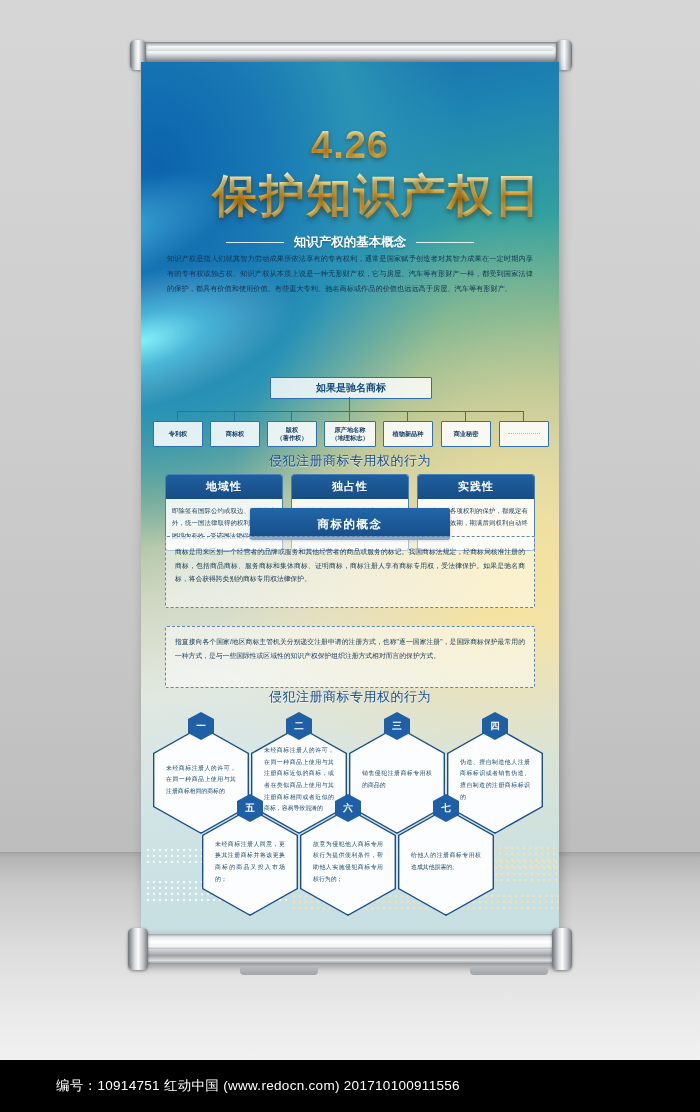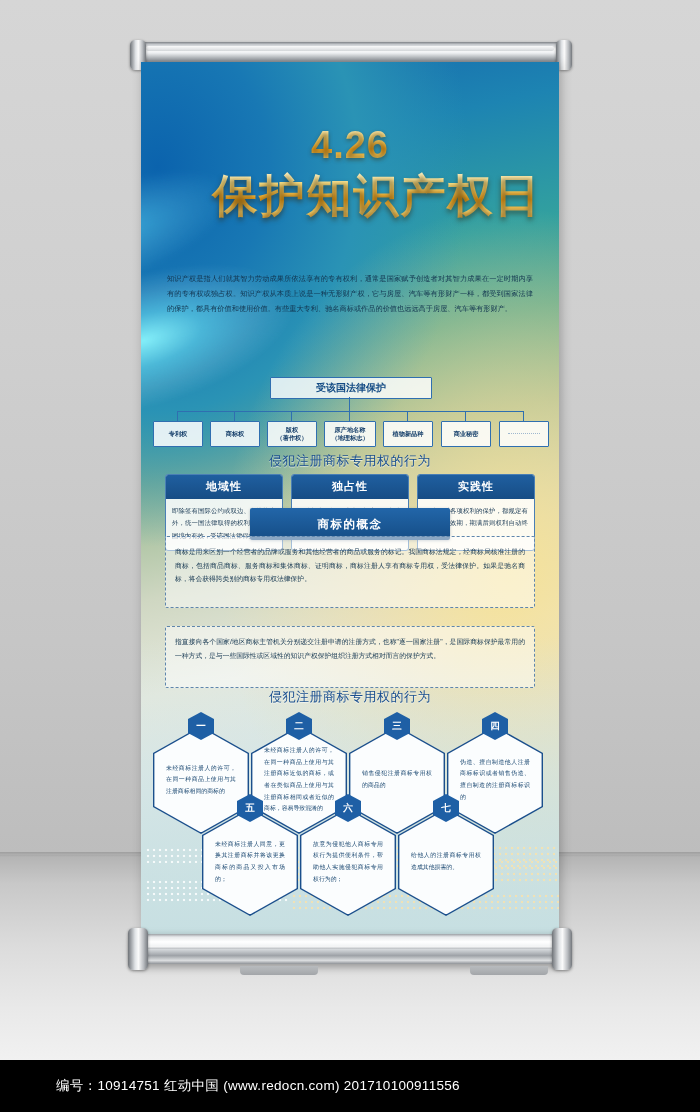--- a/index.html
+++ b/index.html
@@ -83,21 +83,21 @@
     font-family:"DejaVu Sans","Liberation Sans",sans-serif;
     background:linear-gradient(180deg,#fffbe9 0%,#ffe585 30%,#f4a71d 56%,#ffd86e 76%,#e08a10 100%);
     -webkit-background-clip:text;background-clip:text;color:transparent;
     text-shadow:0 3px 5px rgba(50,30,0,.5);}
 
   .sec-head{position:absolute;width:418px;text-align:center;display:flex;align-items:center;justify-content:center;gap:10px;}
   .sec-head .line{height:1px;width:58px;background:rgba(255,255,255,.85);}
   .sec-head .txt{font-size:12.5px;font-weight:bold;color:#ffffff;
     text-shadow:0 1px 2px rgba(0,60,90,.55);white-space:nowrap;}
 
-  .para{position:absolute;font-size:7.2px;line-height:2.05;color:#12344f;text-align:justify;margin-top:20px;}
+  .para{position:absolute;font-size:7.2px;line-height:2.05;color:#12344f;text-align:justify;}
 
   
   .tree{position:absolute;left:0;top:315px;width:418px;}
   .tree-root{position:absolute;left:129px;top:0;width:160px;height:20px;
     border:1px solid #2f6fb0;background:rgba(255,255,255,.82);
     display:flex;align-items:center;justify-content:center;
     font-size:10px;font-weight:bold;color:#134b84;border-radius:1px;}
   .tree-stem{position:absolute;left:208px;top:20px;width:1px;height:14px;background:#2f6fb0;}
   .tree-bus{position:absolute;left:36px;top:34px;width:346px;height:1px;background:#2f6fb0;}
   .tree-drop{position:absolute;top:34px;width:1px;height:10px;background:#2f6fb0;}
@@ -173,24 +173,29 @@
       <div class="dotfield cream df3"></div>
       <div class="dotfield white df4"></div>
       <div class="dotfield white df5"></div>
     </div>
 
     <div class="content">
 
       <div class="title-date">4.26</div>
       <div class="title-main">保护知识产权日</div>
 
+      <div class="sec-head" style="top:172px;">
+        <span class="line"></span>
+        <span class="txt">知识产权的基本概念</span>
+        <span class="line"></span>
+      </div>
       <div class="para" style="left:26px;top:190px;width:366px;">知识产权是指人们就其智力劳动成果所依法享有的专有权利，通常是国家赋予创造者对其智力成果在一定时期内享有的专有权或独占权。知识产权从本质上说是一种无形财产权，它与房屋、汽车等有形财产一样，都受到国家法律的保护，都具有价值和使用价值。有些重大专利、驰名商标或作品的价值也远远高于房屋、汽车等有形财产。</div>
 
       <div class="tree">
-        <div class="tree-root">受该国法律保护</div>
+        <div class="tree-root">如果是驰名商标</div>
         <div class="tree-stem"></div>
         <div class="tree-bus"></div>
 
         <div class="tree-drop" style="left:36px;"></div>
         <div class="tree-drop" style="left:93px;"></div>
         <div class="tree-drop" style="left:150px;"></div>
         <div class="tree-drop" style="left:208px;"></div>
         <div class="tree-drop" style="left:266px;"></div>
         <div class="tree-drop" style="left:324px;"></div>
         <div class="tree-drop" style="left:382px;"></div>

